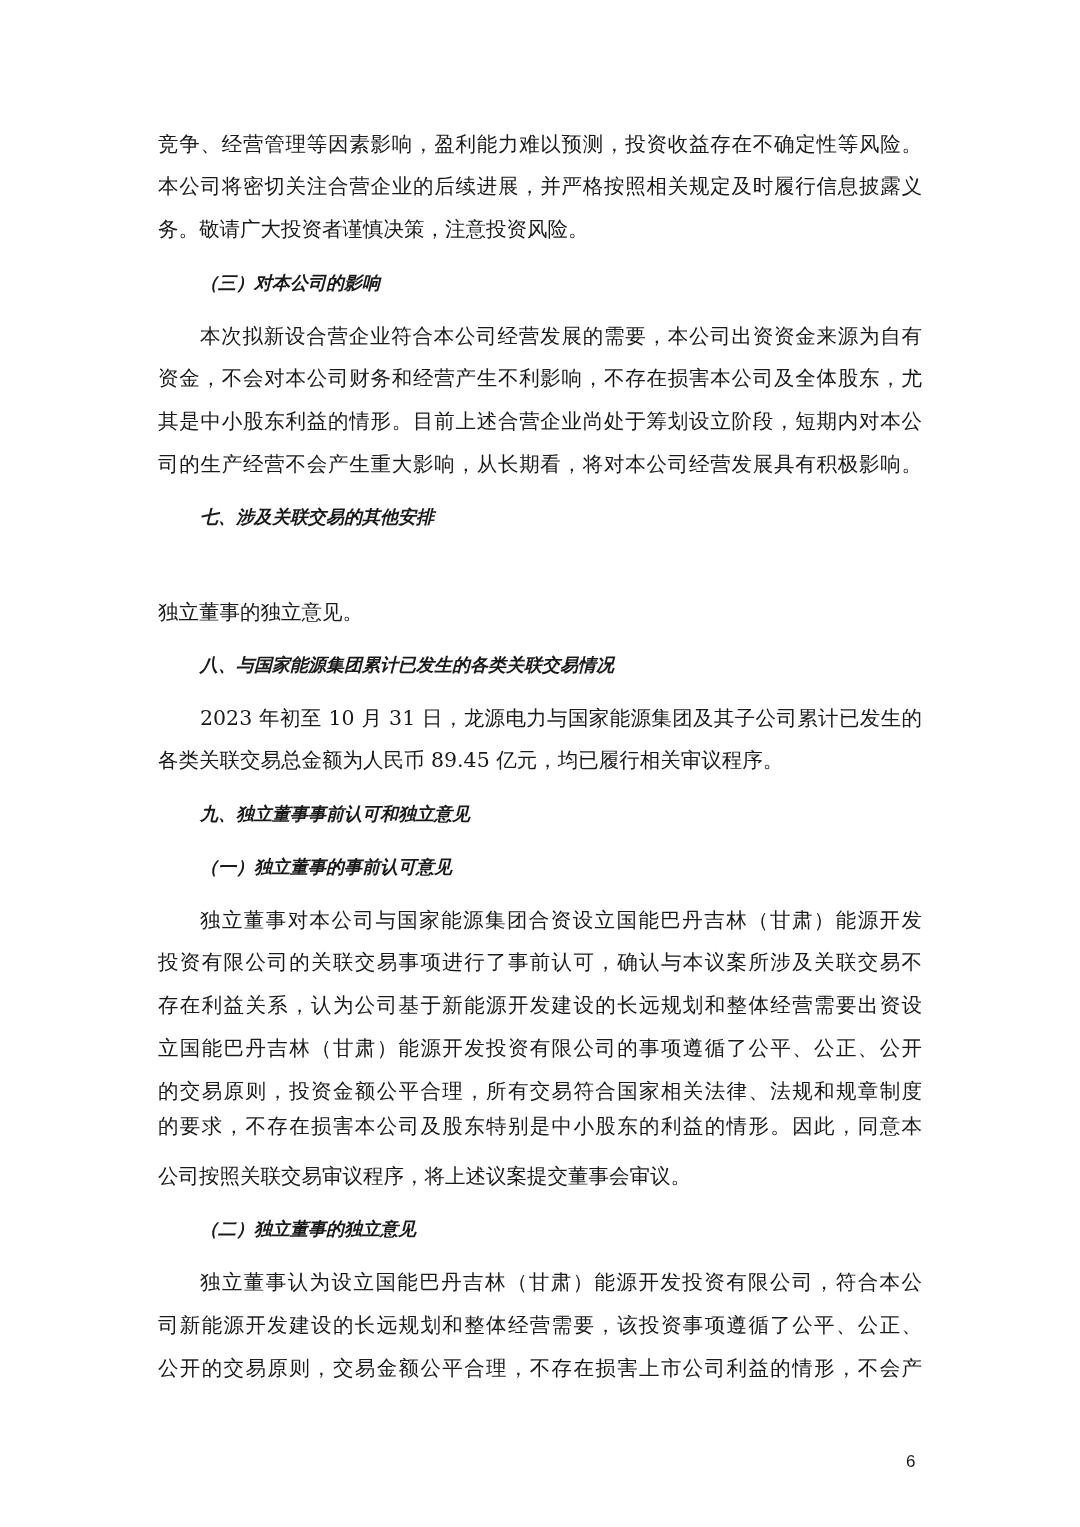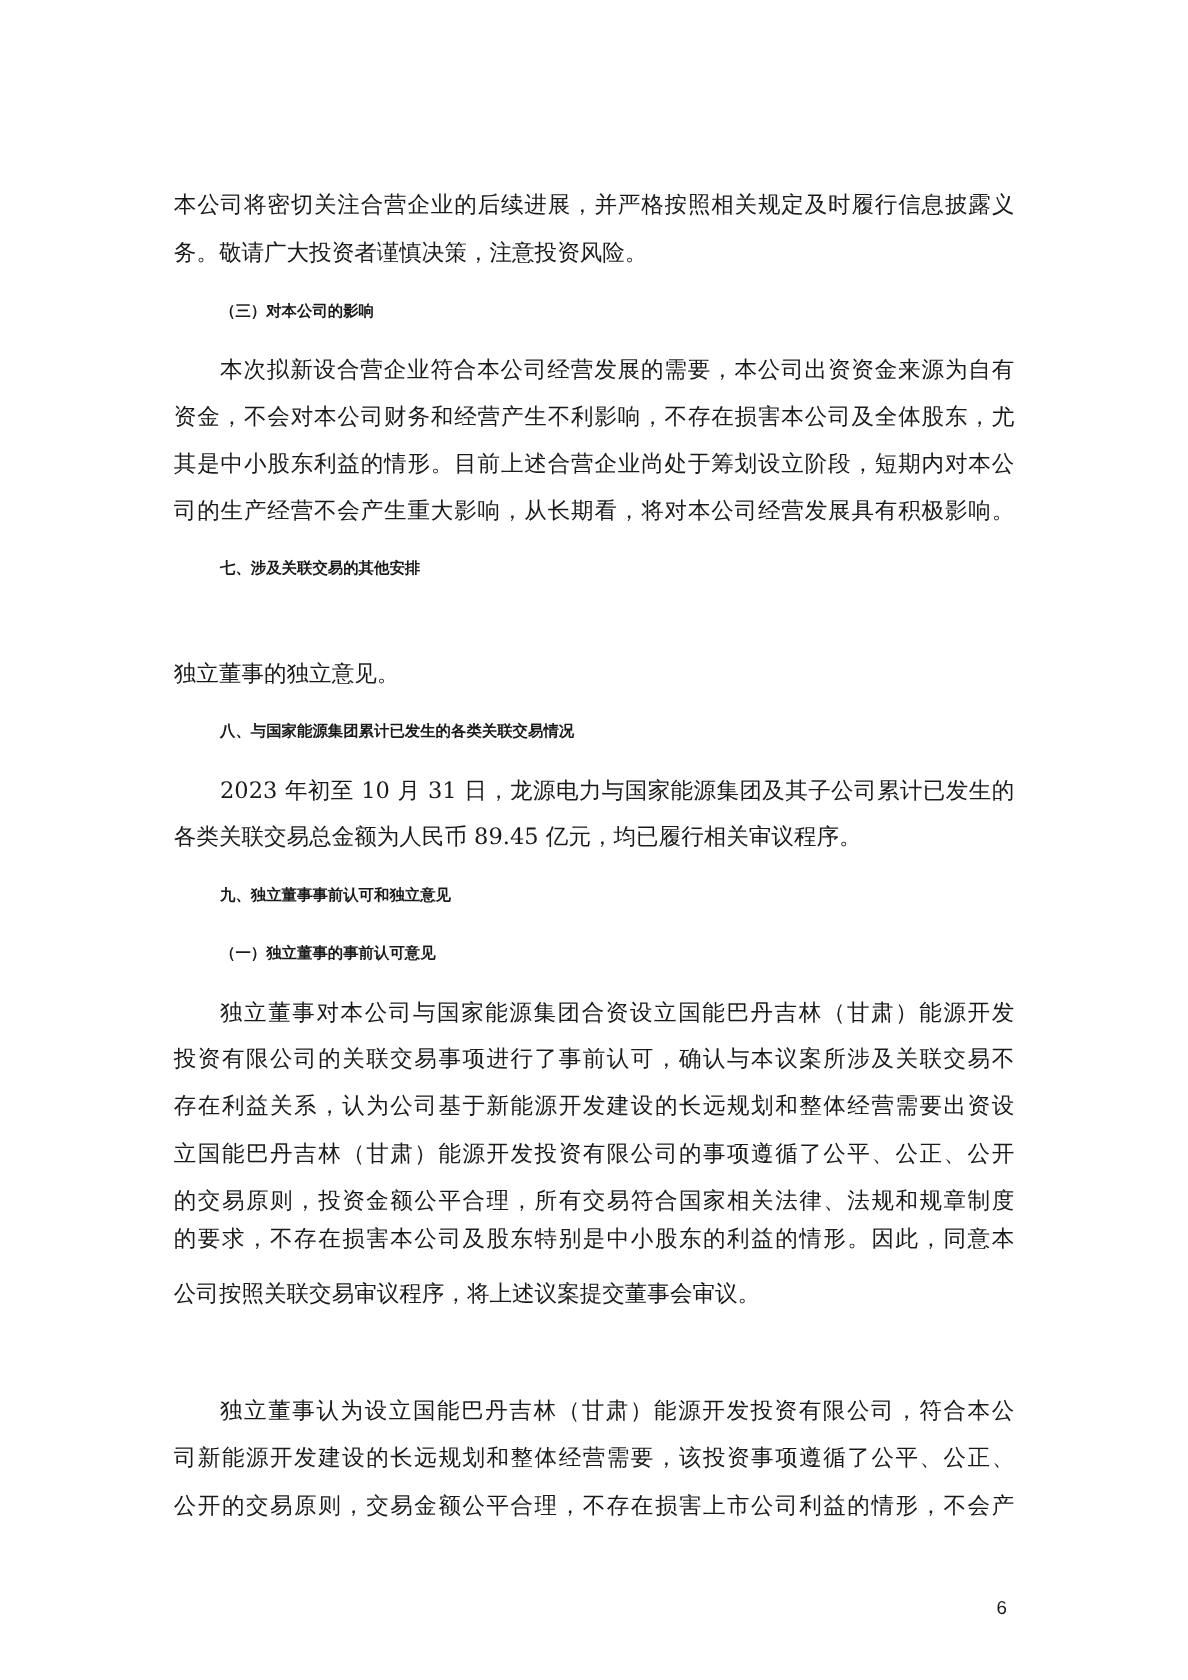--- a/index.html
+++ b/index.html
@@ -3,30 +3,31 @@
 <meta charset="utf-8">
 <style>
   html, body { margin: 0; padding: 0; background: #ffffff; }
   body { width: 1080px; height: 1527px; position: relative; overflow: hidden;
          font-family: "DejaVu Serif", "Liberation Serif", serif; color: #1a1a1a; }
   .page { position: absolute; left: 0; top: 0; width: 1080px; height: 1527px; }
   .line { position: absolute; left: 158px; width: 764px; font-size: 20.5px; line-height: 28px;
           white-space: nowrap; text-align: justify; text-align-last: justify; }
   .line.last { text-align-last: left; }
   .indent { left: 200px; width: 722px; }
-  .h { font-family: "DejaVu Sans", "Liberation Sans", sans-serif; font-weight: bold; font-size: 14px;
-       text-align-last: left; }
+  .h { font-family: "DejaVu Sans", "Liberation Sans", sans-serif; font-weight: bold; font-size: 18px;
+       text-align-last: left; font-style: italic; }
   .h.sub { left: 200px; }
   .pagenum { position: absolute; left: 906px; top: 1452px; font-family: "Liberation Sans", sans-serif; font-size: 17px; }
 </style>
 </head>
 <body>
 
 <div class="page">
 
+  <div class="line" style="top:130px">竞争、经营管理等因素影响，盈利能力难以预测，投资收益存在不确定性等风险。</div>
   <div class="line" style="top:172px">本公司将密切关注合营企业的后续进展，并严格按照相关规定及时履行信息披露义</div>
   <div class="line last" style="top:215px">务。敬请广大投资者谨慎决策，注意投资风险。</div>
 
   <div class="line h sub" style="top:269px">（三）对本公司的影响</div>
 
   <div class="line indent" style="top:322px">本次拟新设合营企业符合本公司经营发展的需要，本公司出资资金来源为自有</div>
   <div class="line" style="top:364px">资金，不会对本公司财务和经营产生不利影响，不存在损害本公司及全体股东，尤</div>
   <div class="line" style="top:450px">司的生产经营不会产生重大影响，从长期看，将对本公司经营发展具有积极影响。</div>
   <div class="line" style="top:407px">其是中小股东利益的情形。目前上述合营企业尚处于筹划设立阶段，短期内对本公</div>
 
@@ -44,19 +45,20 @@
   <div class="line h sub" style="top:853px">（一）独立董事的事前认可意见</div>
 
   <div class="line indent" style="top:906px">独立董事对本公司与国家能源集团合资设立国能巴丹吉林（甘肃）能源开发</div>
   <div class="line" style="top:948px">投资有限公司的关联交易事项进行了事前认可，确认与本议案所涉及关联交易不</div>
   <div class="line" style="top:991px">存在利益关系，认为公司基于新能源开发建设的长远规划和整体经营需要出资设</div>
   <div class="line" style="top:1034px">立国能巴丹吉林（甘肃）能源开发投资有限公司的事项遵循了公平、公正、公开</div>
   <div class="line" style="top:1077px">的交易原则，投资金额公平合理，所有交易符合国家相关法律、法规和规章制度</div>
   <div class="line" style="top:1112px">的要求，不存在损害本公司及股东特别是中小股东的利益的情形。因此，同意本</div>
   <div class="line last" style="top:1162px">公司按照关联交易审议程序，将上述议案提交董事会审议。</div>
 
+  <div class="line h sub" style="top:1215px">（二）独立董事的独立意见</div>
 
   <div class="line indent" style="top:1268px">独立董事认为设立国能巴丹吉林（甘肃）能源开发投资有限公司，符合本公</div>
   <div class="line" style="top:1311px">司新能源开发建设的长远规划和整体经营需要，该投资事项遵循了公平、公正、</div>
   <div class="line" style="top:1354px">公开的交易原则，交易金额公平合理，不存在损害上市公司利益的情形，不会产</div>
 
   <div class="pagenum">6</div>
 </div>
 
 </body></html>

